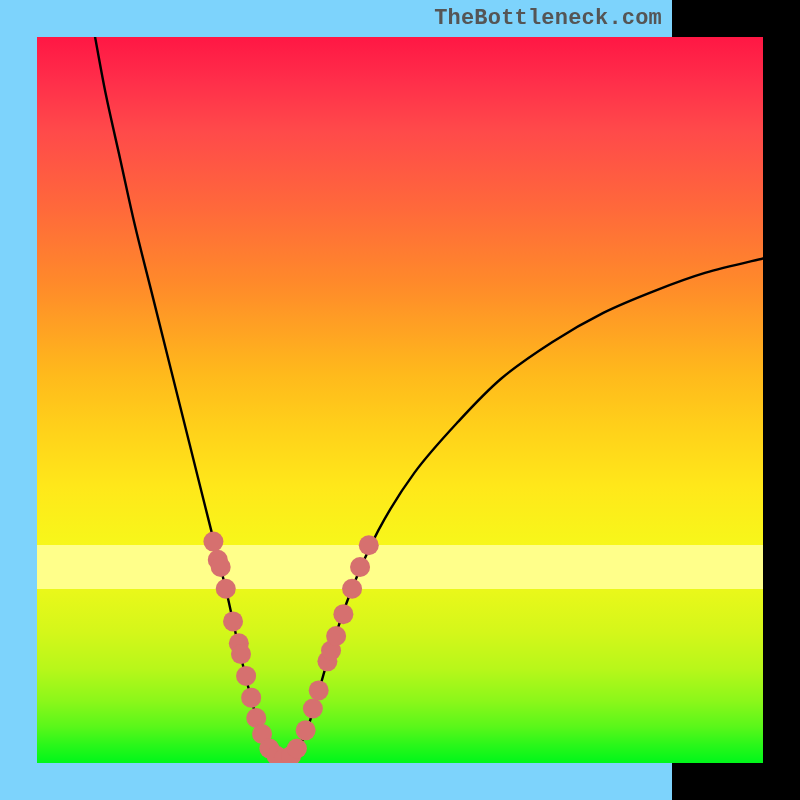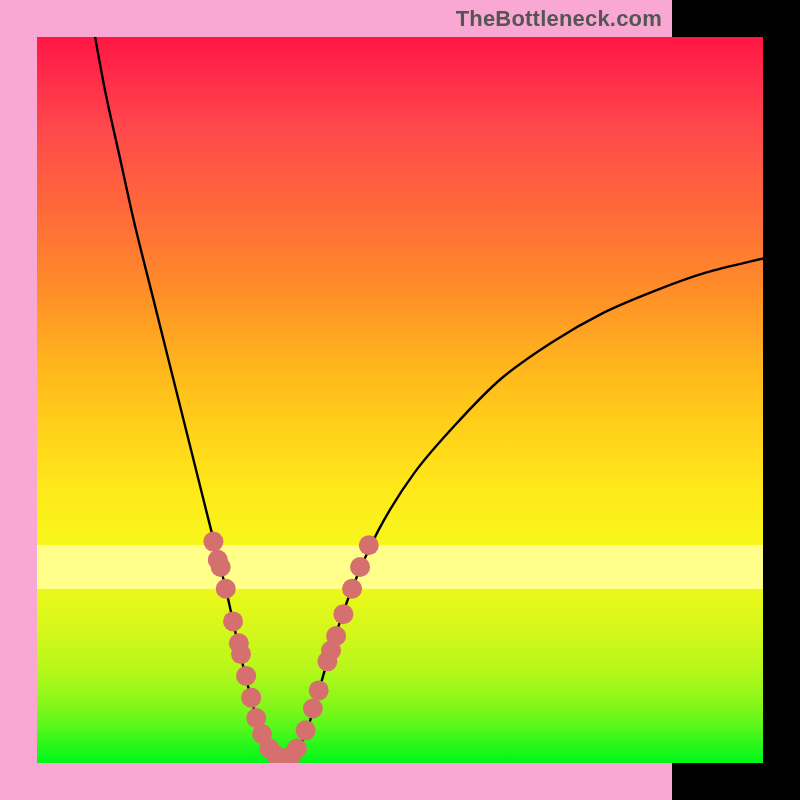--- a/index.html
+++ b/index.html
@@ -10,21 +10,22 @@
     background: #000;
     overflow: hidden;
     font-family: Arial, Helvetica, sans-serif;
   }
   .frame {
     position: absolute;
     left: 0;
     top: 0;
     width: 672px;
     height: 800px;
-    background: #f9a8d4;
+    background: #7dd3fc;
+    font-family: Liberation Mono, monospace;
   }
   .plot {
     position: absolute;
     left: 37px;
     top: 37px;
     width: 726px;
     height: 726px;
     
     background: linear-gradient(
       to bottom,

